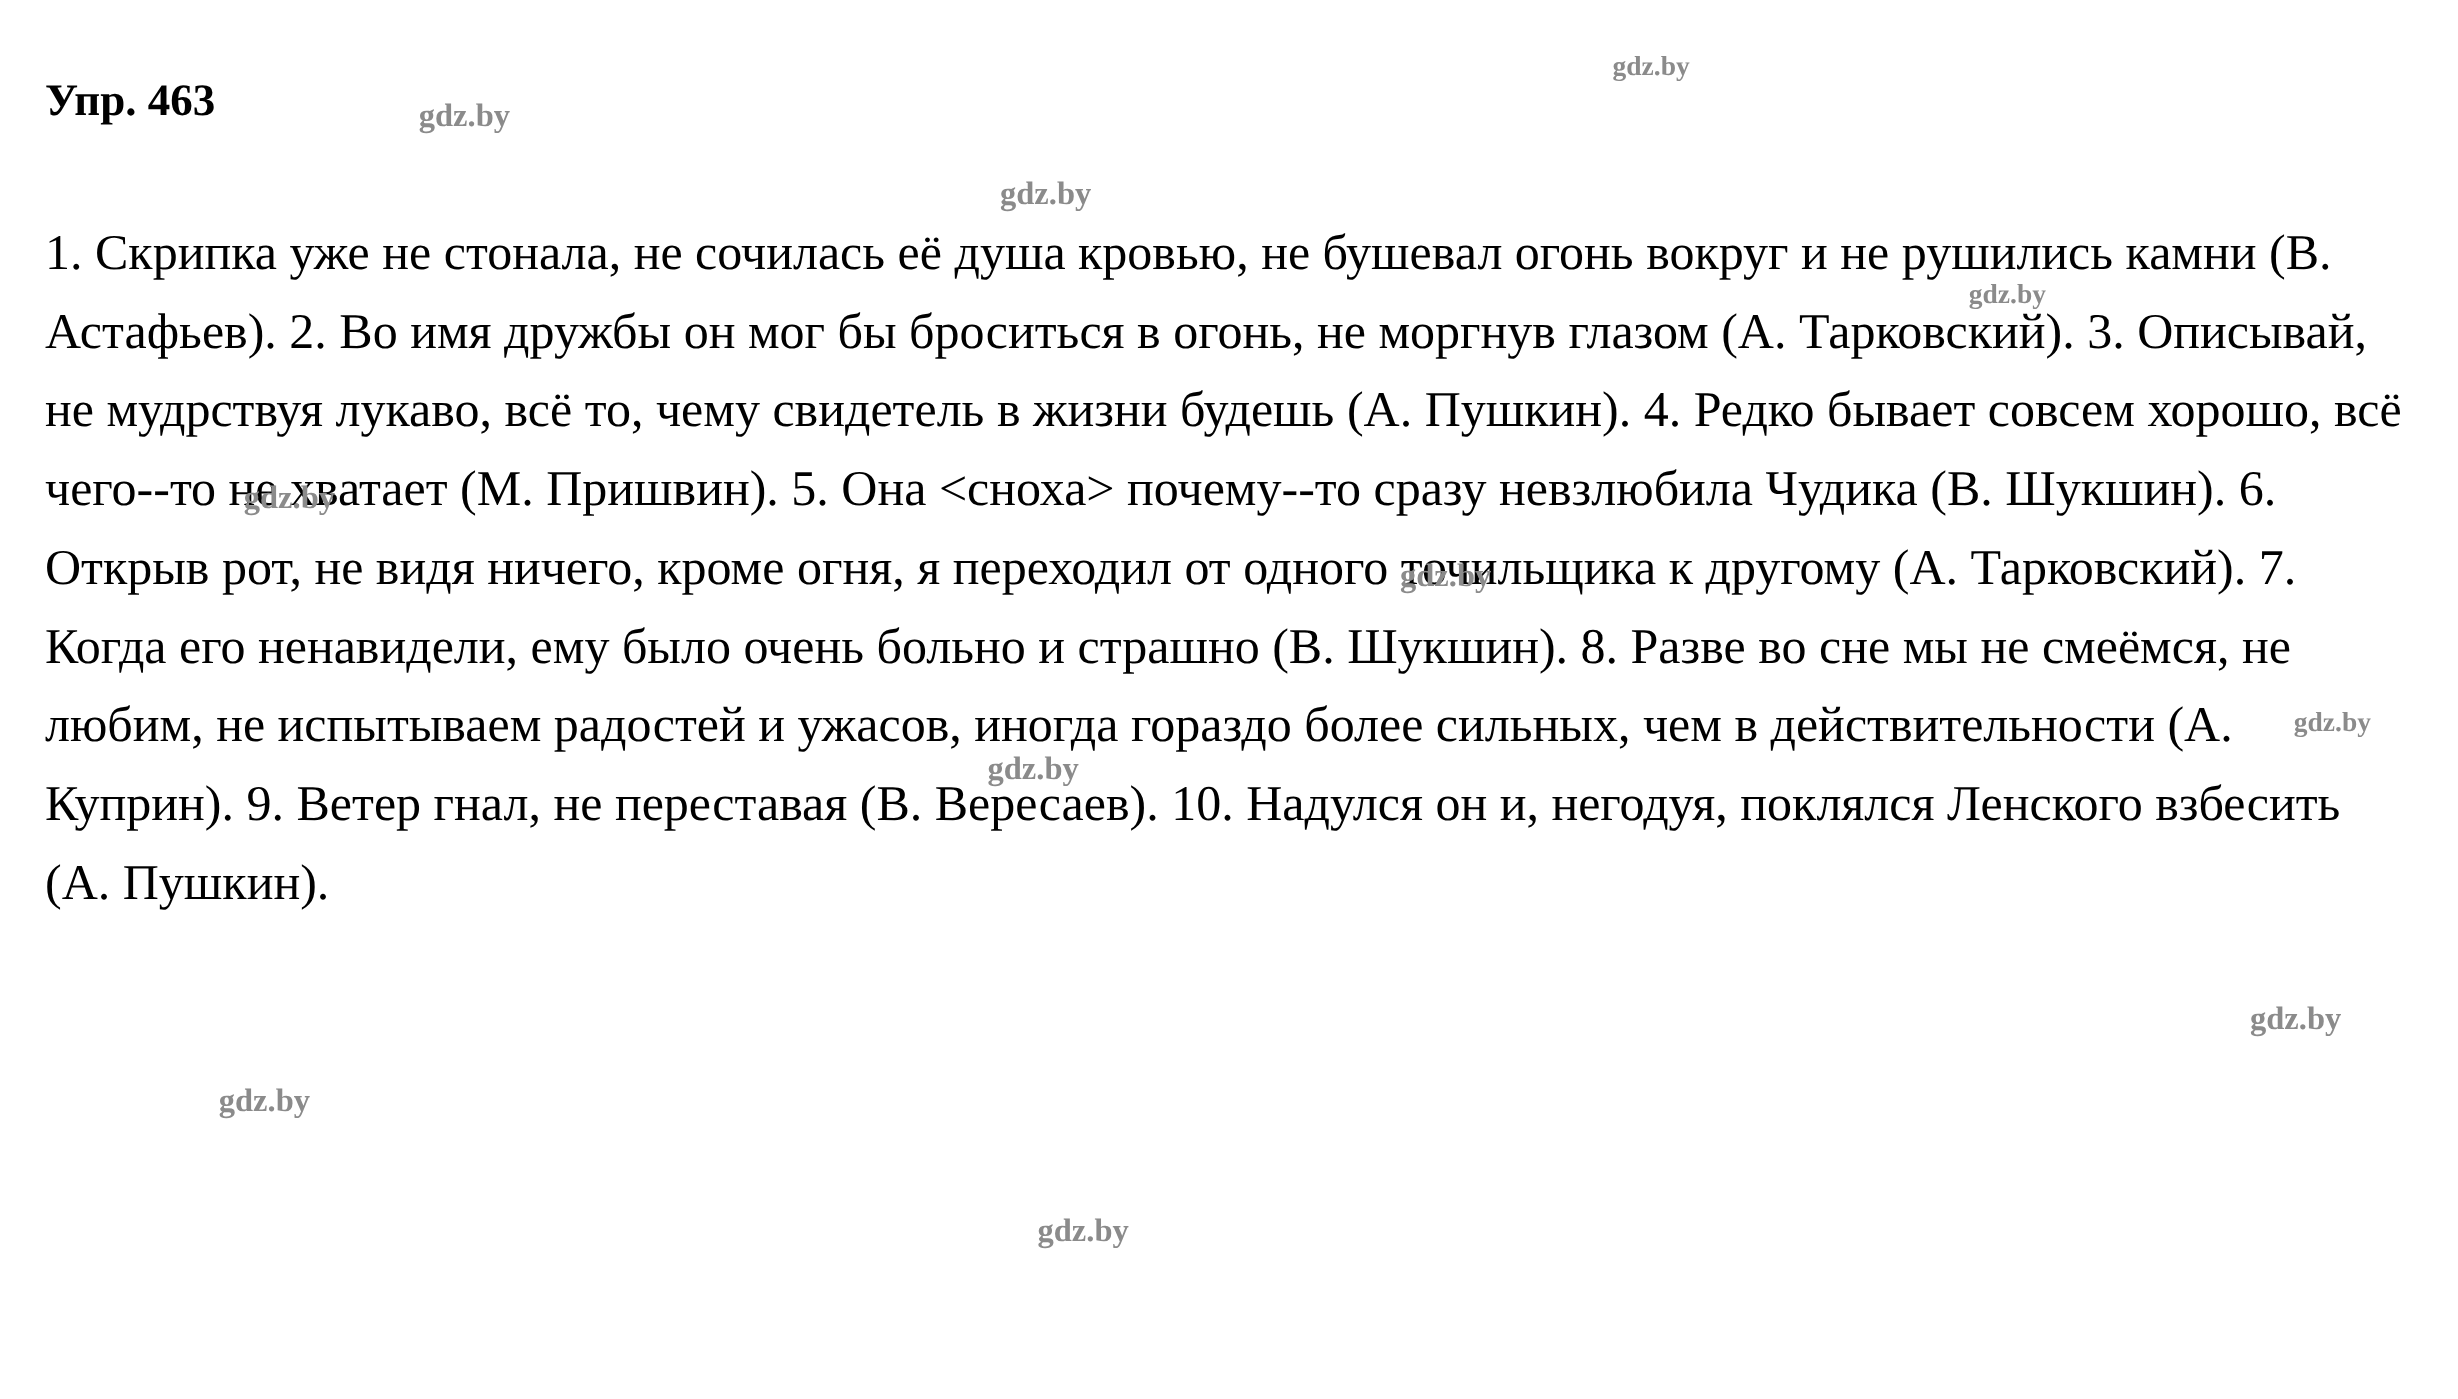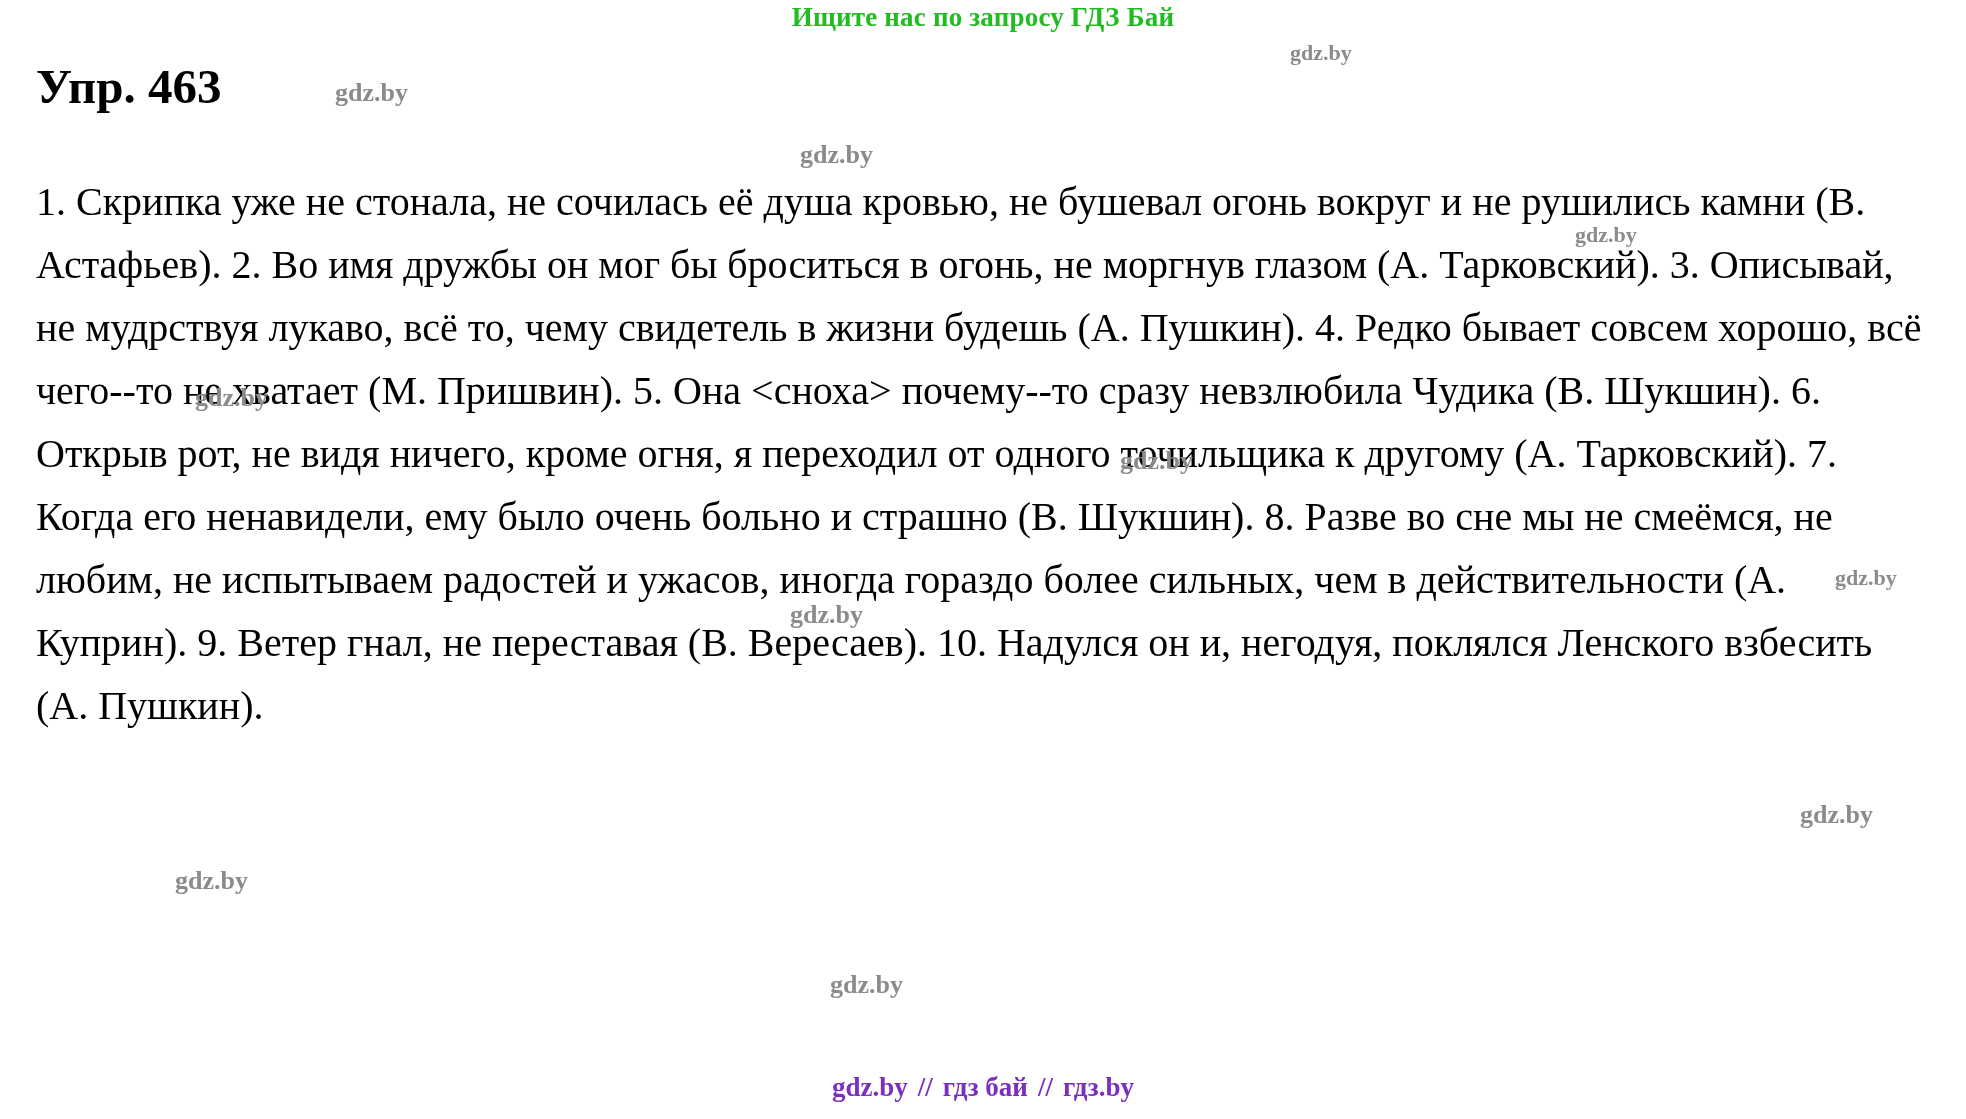--- a/index.html
+++ b/index.html
@@ -35,21 +35,21 @@
     letter-spacing: 0.2px;
   }
 
   
   .exercise-title {
     position: absolute;
     top: 62px;
     left: 36px;
     font-family: "Liberation Serif", serif;
     font-weight: bold;
-    font-size: 49px;
+    font-size: 36px;
     line-height: 1;
   }
 
   
   .body-text {
     position: absolute;
     top: 170px;
     left: 36px;
     width: 1890px;
     font-family: Liberation Serif, serif;
@@ -84,29 +84,25 @@
     font-weight: bold;
     white-space: nowrap;
     pointer-events: none;
   }
 </style>
 </head>
 <body>
 
 <div class="page">
 
-  <div class="promo">Ищите нас по запросу ГДЗ Бай</div>
 
   <div class="exercise-title">Упр. 463</div>
 
   <div class="body-text">1. Скрипка уже не стонала, не сочилась её душа кровью, не бушевал огонь вокруг и не рушились камни (В. Астафьев). 2. Во имя дружбы он мог бы броситься в огонь, не моргнув глазом (А. Тарковский). 3. Описывай, не мудрствуя лукаво, всё то, чему свидетель в жизни будешь (А. Пушкин). 4. Редко бывает совсем хорошо, всё чего--то не хватает (М. Пришвин). 5. Она &lt;сноха&gt; почему--то сразу невзлюбила Чудика (В. Шукшин). 6. Открыв рот, не видя ничего, кроме огня, я переходил от одного точильщика к другому (А. Тарковский). 7. Когда его ненавидели, ему было очень больно и страшно (В. Шукшин). 8. Разве во сне мы не смеёмся, не любим, не испытываем радостей и ужасов, иногда гораздо более сильных, чем в действительности (А. Куприн). 9. Ветер гнал, не переставая (В. Вересаев). 10. Надулся он и, негодуя, поклялся Ленского взбесить (А. Пушкин).</div>
 
-  <div class="footer">
-    <span>gdz.by</span><span class="sep">//</span><span>гдз бай</span><span class="sep">//</span><span>гдз.by</span>
-  </div>
 
   <div id="watermark-layer">
       <div class="wm" style="left: 1290px; top: 40px; font-size: 22px;">gdz.by</div>
       <div class="wm" style="left: 335px; top: 78px; font-size: 26px;">gdz.by</div>
       <div class="wm" style="left: 800px; top: 140px; font-size: 26px;">gdz.by</div>
       <div class="wm" style="left: 1575px; top: 222px; font-size: 22px;">gdz.by</div>
       <div class="wm" style="left: 195px; top: 383px; font-size: 26px;">gdz.by</div>
       <div class="wm" style="left: 1120px; top: 446px; font-size: 26px;">gdz.by</div>
       <div class="wm" style="left: 1835px; top: 565px; font-size: 22px;">gdz.by</div>
       <div class="wm" style="left: 790px; top: 600px; font-size: 26px;">gdz.by</div>

